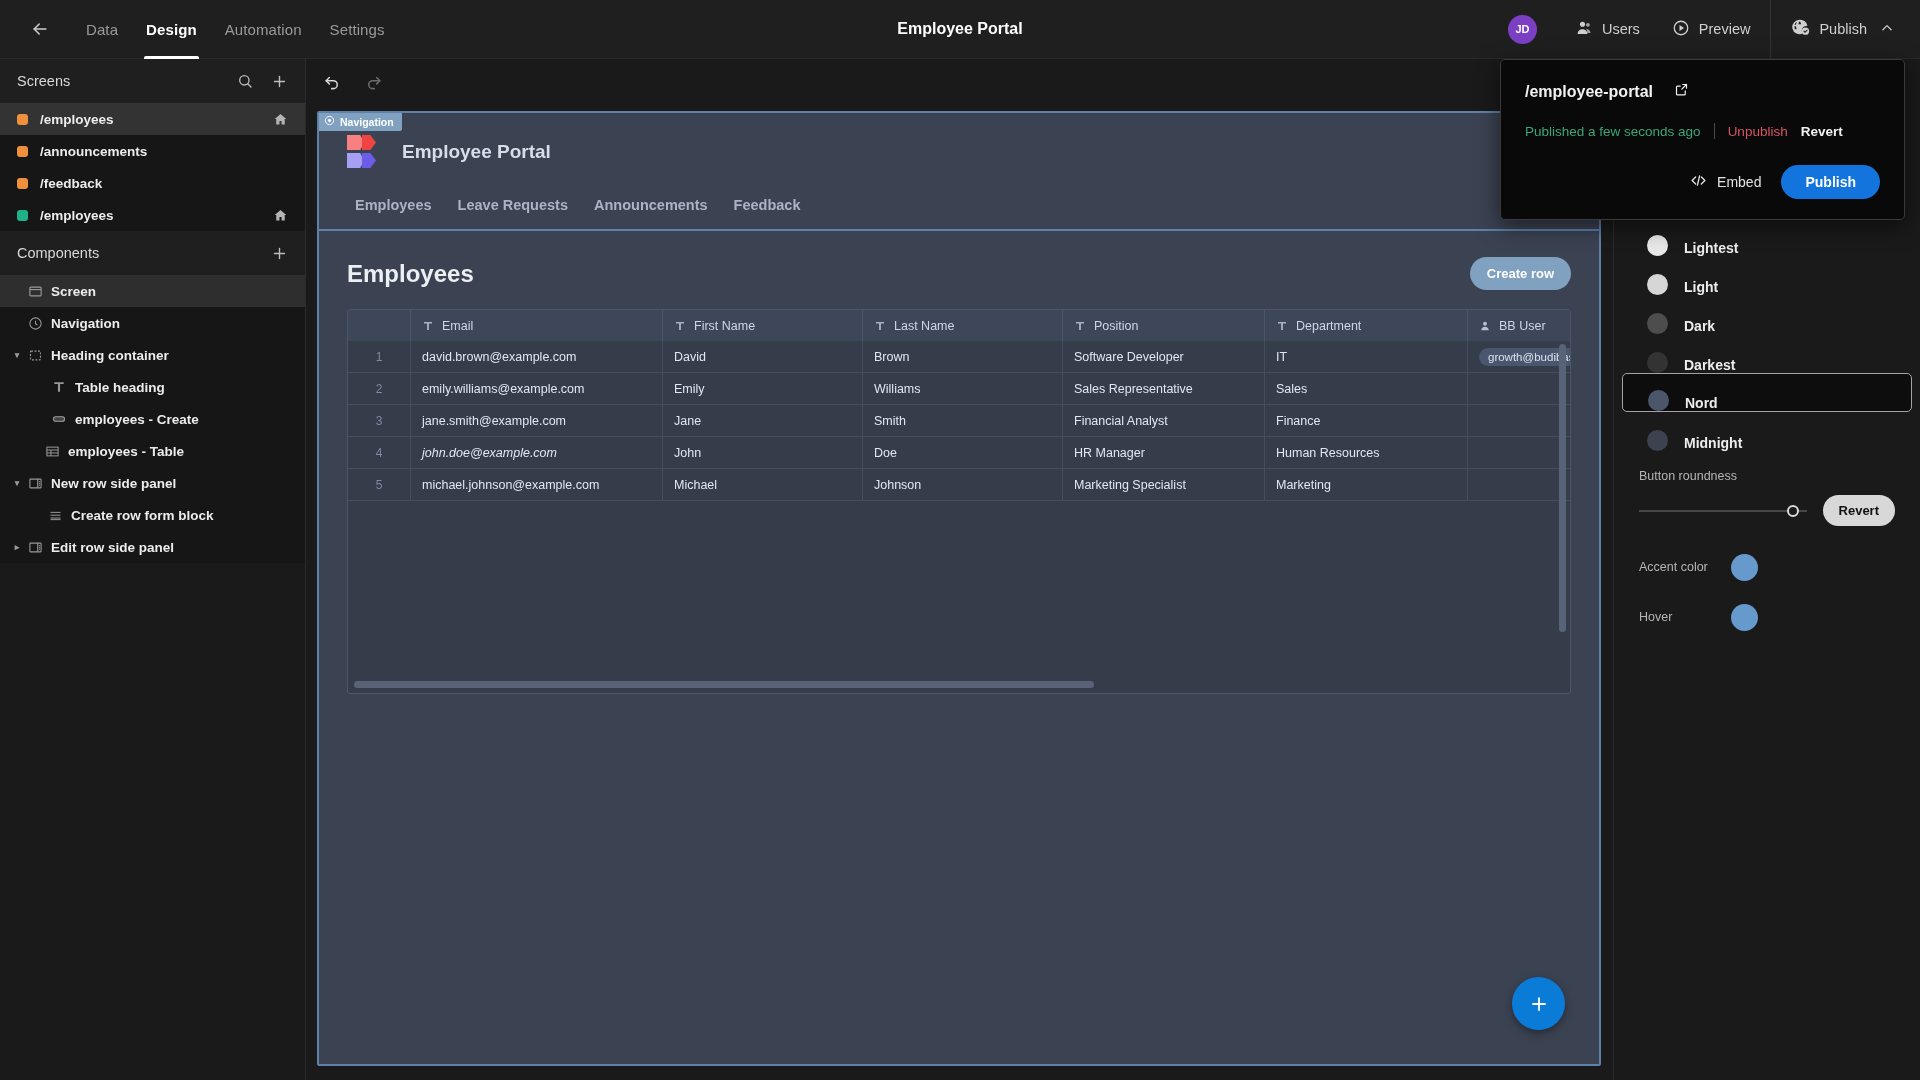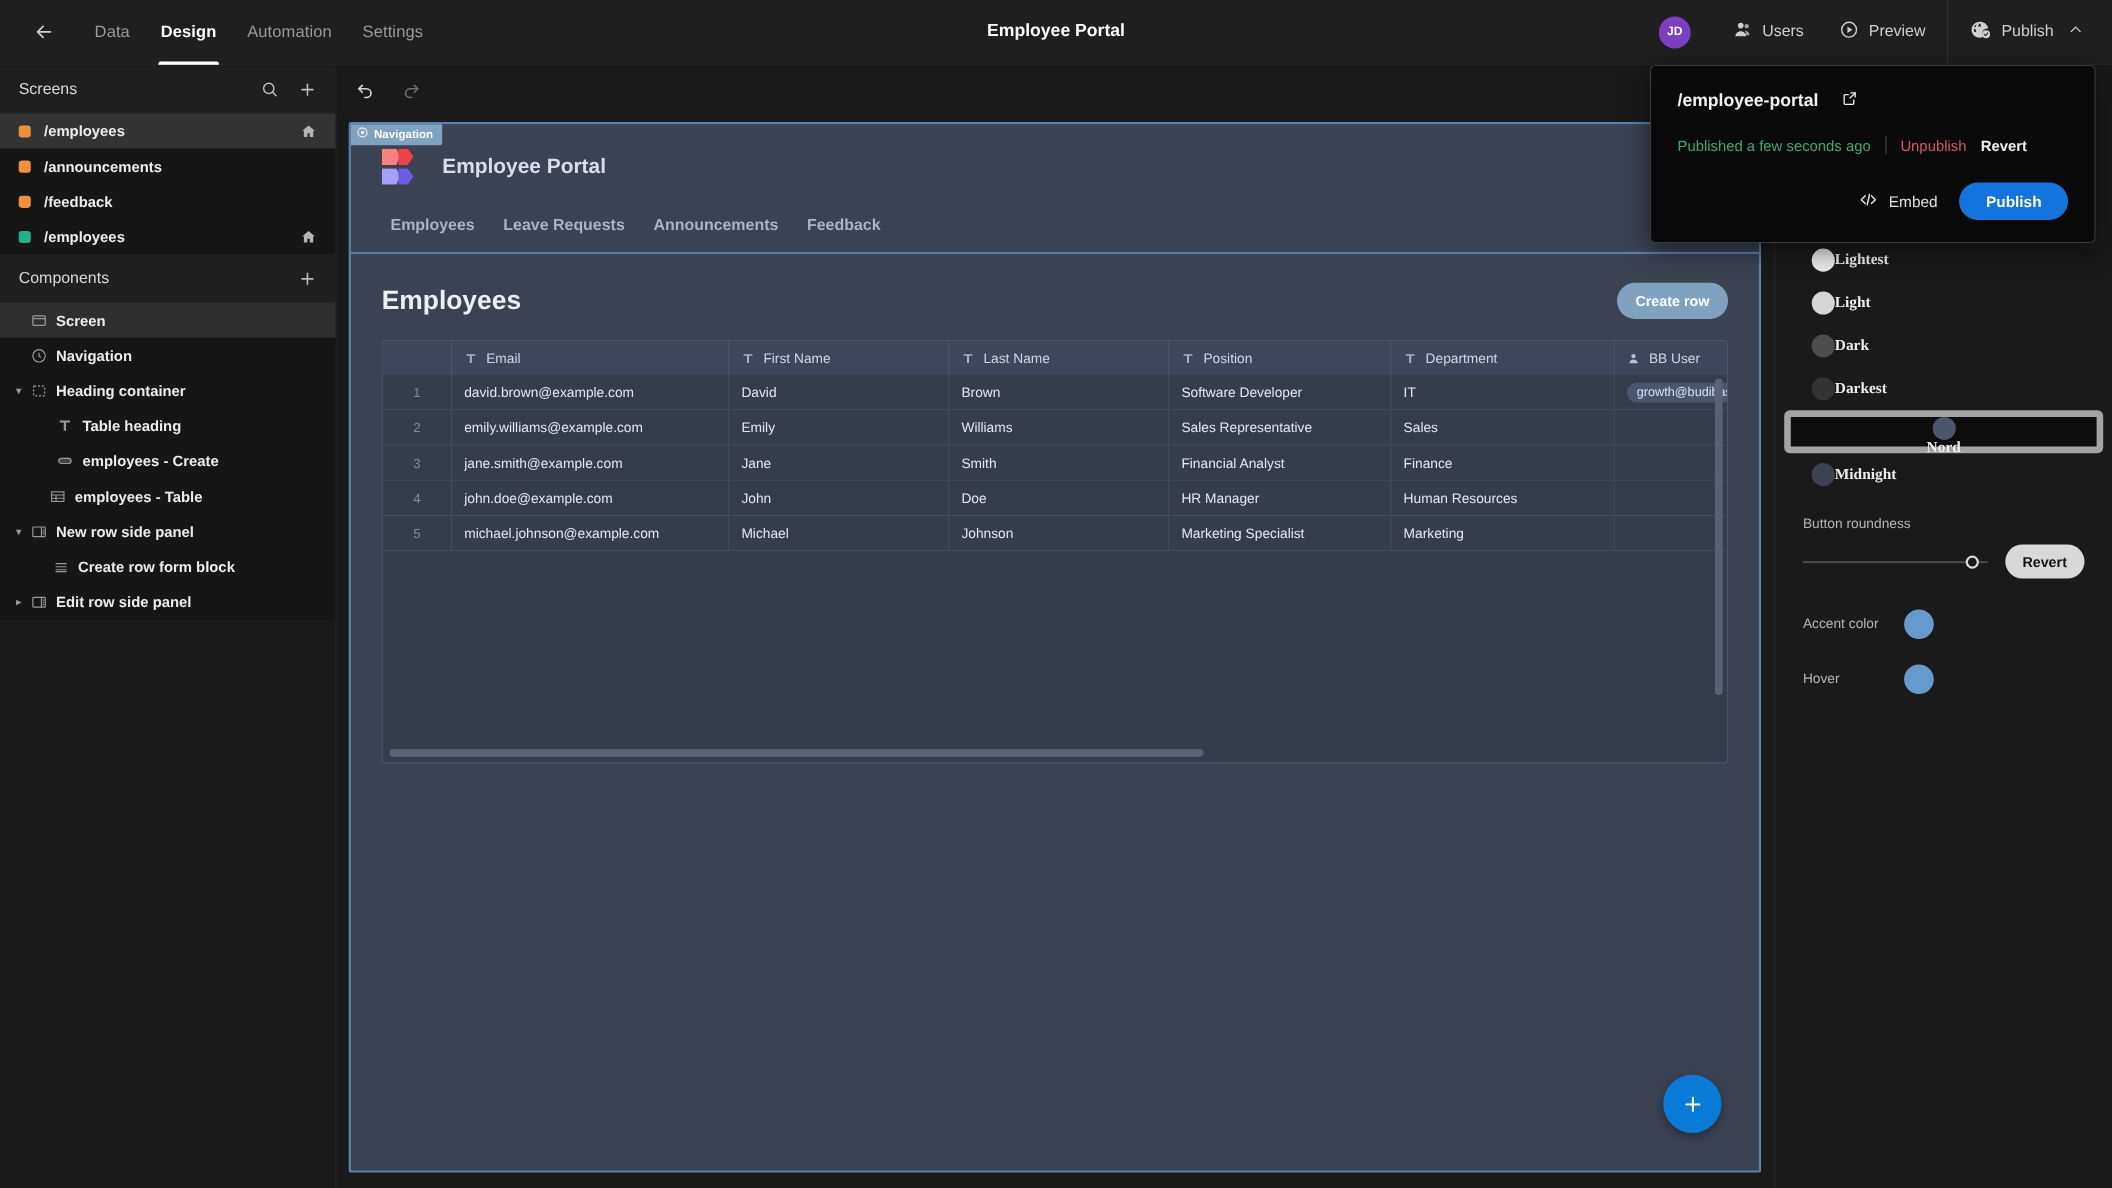--- a/index.html
+++ b/index.html
@@ -190,26 +190,26 @@
     box-shadow: 0 3px 9px rgba(0,0,0,.38);
   }
 
   
   .rightpanel {
     position: absolute; top: 59px; right: 0; width: 307px; height: 1021px;
     background: #1a1a1a; border-left: 1px solid #2b2b2b;
     padding: 12px 0 0 0;
   }
   .theme-row {
-    height: 39px; display: flex; align-items: center; 
+    height: 39px; display: flex; align-items: flex-end; gap: 16px;
     padding: 0 25px; cursor: pointer; margin: 0 8px; border-radius: 5px;
-    font-size: 14px; font-weight: bold; color: #ededed; font-family: Liberation Serif, serif;
+    font-size: 14px; font-weight: bold; color: #ededed;
   }
   .theme-row.selected {
-    background: #0d0d0d; border: 6px solid #a3a3a3; flex-direction: column;
+    background: #0d0d0d; border: 1px solid #a3a3a3;
   }
   .swatch { width: 21px; height: 21px; border-radius: 50%; flex: none; }
   .ctl-label { font-size: 12.5px; color: #b5b5b5; padding: 0 25px; }
   .round-row { display: flex; align-items: center; padding: 0 25px; gap: 16px; margin-top: 12px; }
   .slider { position: relative; flex: 1; height: 16px; display: flex; align-items: center; cursor: pointer; }
   .slider-track { width: 100%; height: 2px; background: #474747; }
   .slider-knob {
     position: absolute; left: 92%; width: 12px; height: 12px;
     border-radius: 50%; border: 2px solid #d9d9d9; background: #1a1a1a;
     transform: translateX(-50%);
@@ -605,21 +605,21 @@
                 <div class="td gutter">3</div>
                 <div class="td" style="width: 252px;">jane.smith@example.com</div>
                 <div class="td" style="width: 200px;">Jane</div>
                 <div class="td" style="width: 200px;">Smith</div>
                 <div class="td" style="width: 202px;">Financial Analyst</div>
                 <div class="td" style="width: 203px;">Finance</div>
                 <div class="td" style="width: 135px;"></div>
               </div>
               <div class="tr">
                 <div class="td gutter">4</div>
-                <div class="td" style="width: 252px;">john.doe@example.com</div>
+                <div class="td" style="width: 252px; font-style: italic;">john.doe@example.com</div>
                 <div class="td" style="width: 200px;">John</div>
                 <div class="td" style="width: 200px;">Doe</div>
                 <div class="td" style="width: 202px;">HR Manager</div>
                 <div class="td" style="width: 203px;">Human Resources</div>
                 <div class="td" style="width: 135px;"></div>
               </div>
               <div class="tr">
                 <div class="td gutter">5</div>
                 <div class="td" style="width: 252px;">michael.johnson@example.com</div>
                 <div class="td" style="width: 200px;">Michael</div>

